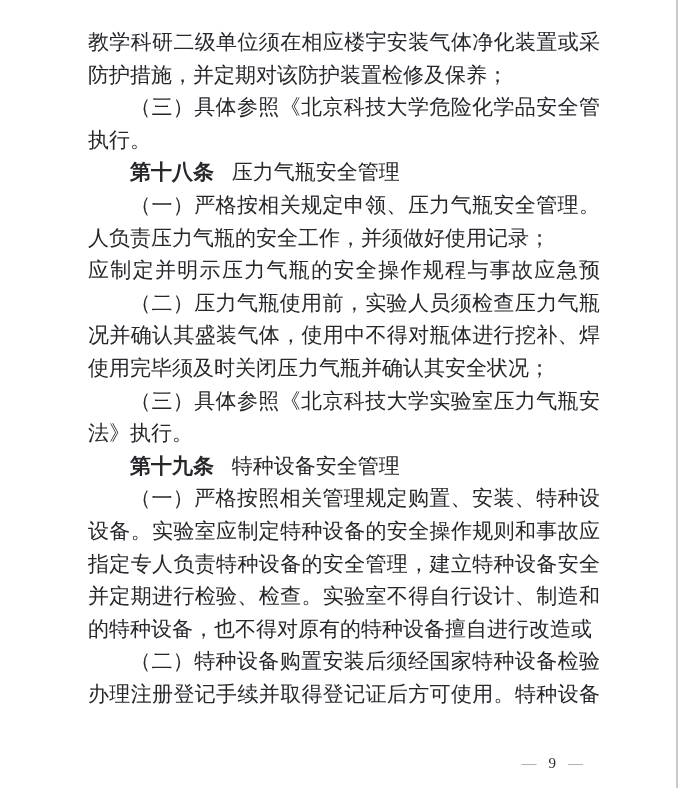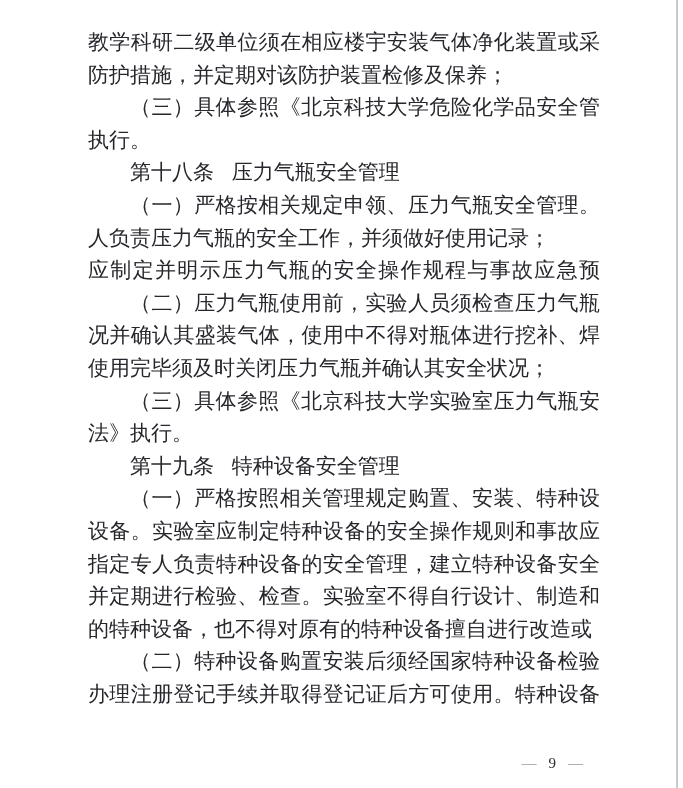--- a/index.html
+++ b/index.html
@@ -18,21 +18,21 @@
     position: absolute;
     left: 88px; top: 26px; width: 512px;
     font-size: 21px;
     line-height: 32.6px;
     color: #26262c;
     overflow: hidden;
   }
   .line { height: 32.6px; overflow: hidden; }
   .line.just { text-align: justify; text-align-last: justify; text-justify: inter-character; }
   .line.indent { text-indent: 2em; }
-  .line .label { font-weight: normal; }
+  .line .label { font-weight: bold; }
   .hgap { display: inline-block; width: 0.85em; }
   .footer {
     position: absolute;
     right: 100px; bottom: 16px;
     font-size: 15px;
     color: #2b2b33;
     display: flex; align-items: center; gap: 12px;
     letter-spacing: 0;
   }
   .footer .dash { color: #97979d; }

